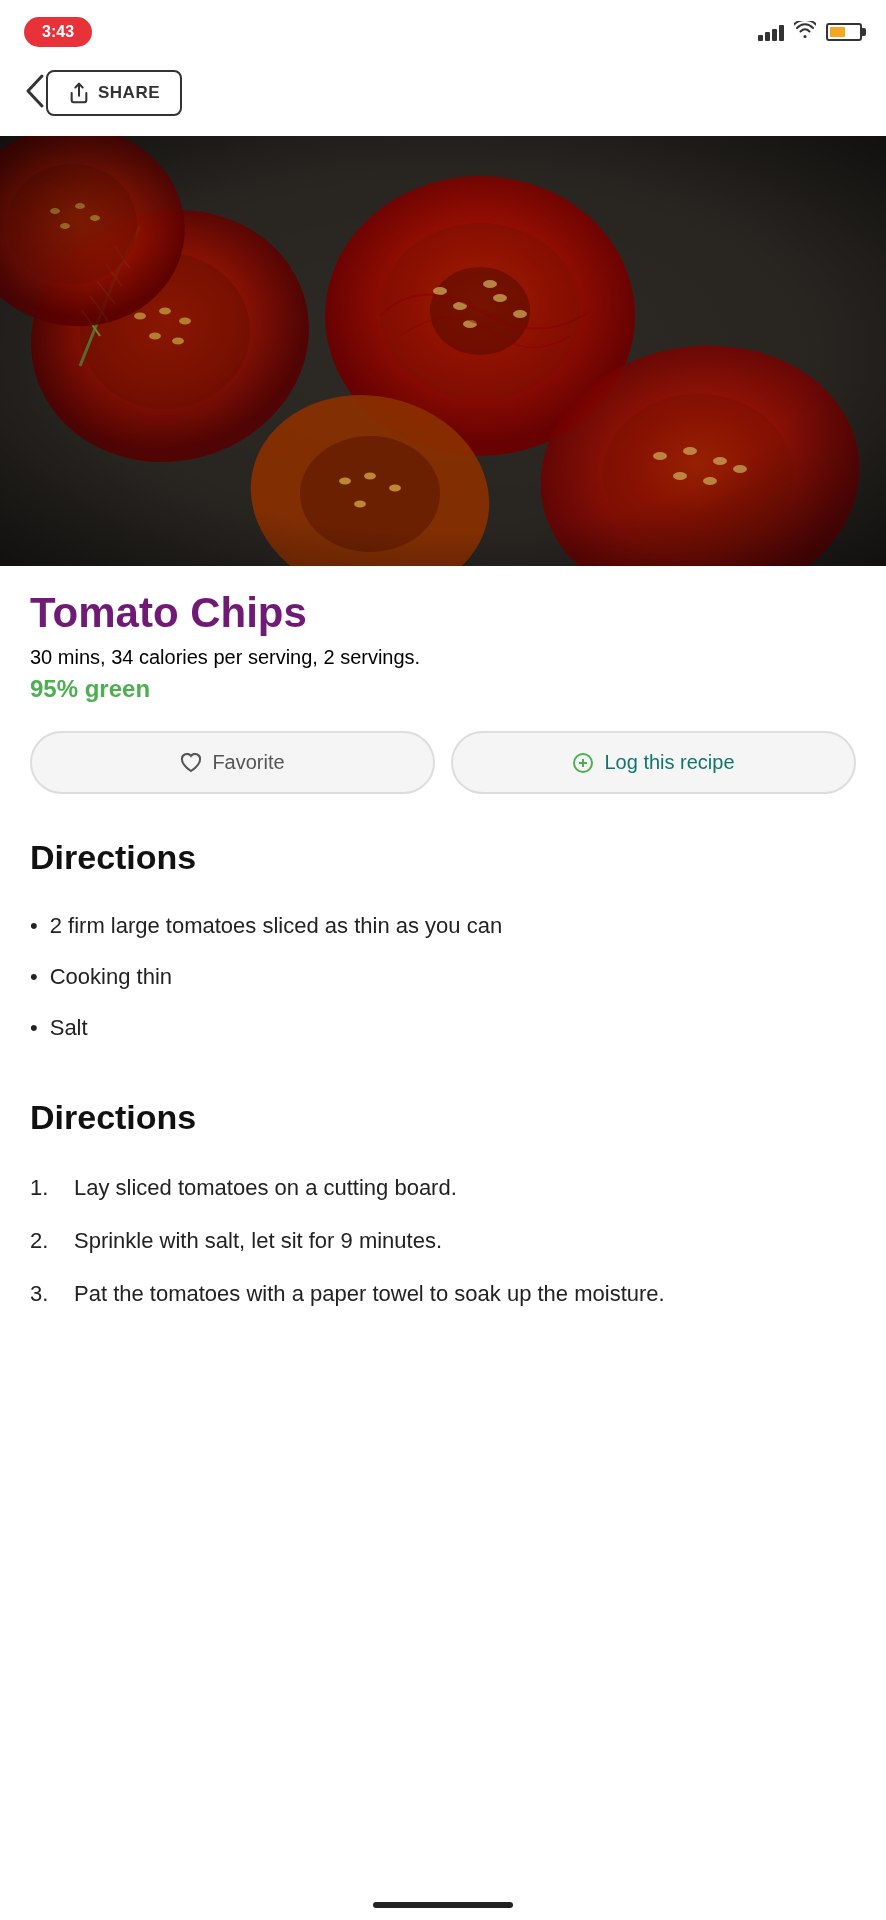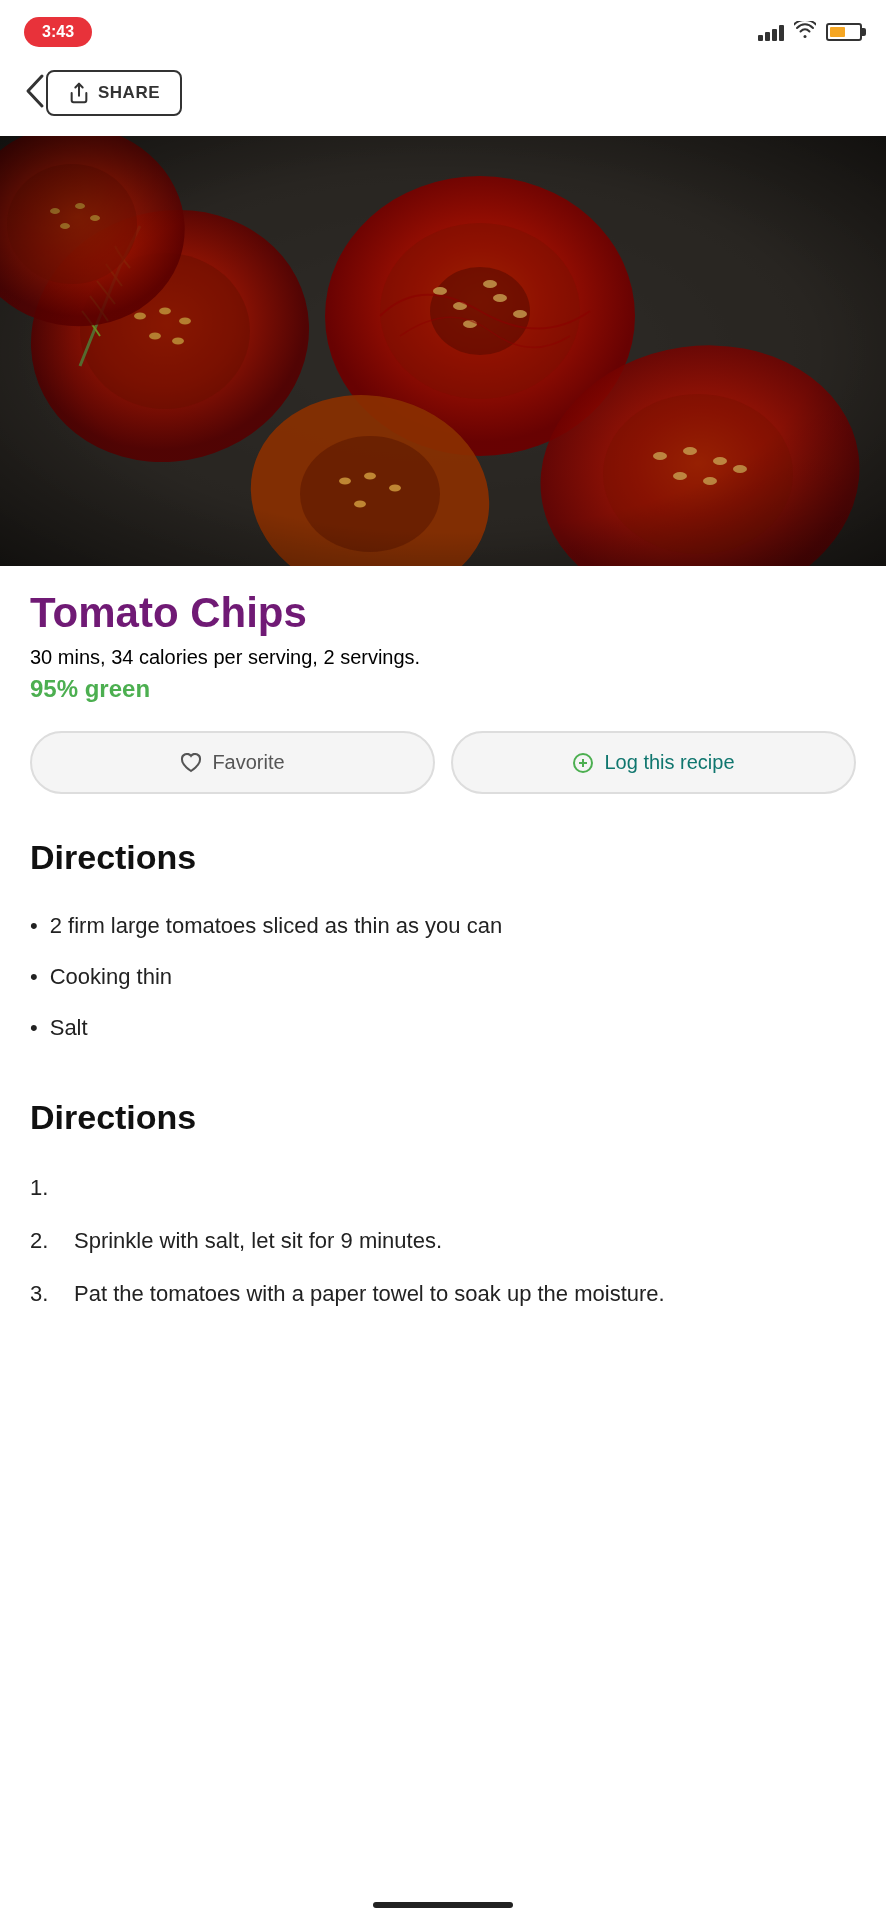--- a/index.html
+++ b/index.html
@@ -435,20 +435,21 @@
         <span>Salt</span>
       </div>
     </div>
   </div>
 
   <div class="directions-section">
     <h2 class="section-title">Directions</h2>
     <div>
       <div class="direction-item">
         <span class="direction-num">1.</span>
+        <span>Lay sliced tomatoes on a cutting board.</span>
       </div>
       <div class="direction-item">
         <span class="direction-num">2.</span>
         <span>Sprinkle with salt, let sit for 9 minutes.</span>
       </div>
       <div class="direction-item">
         <span class="direction-num">3.</span>
         <span>Pat the tomatoes with a paper towel to soak up the moisture.</span>
       </div>
     </div>

